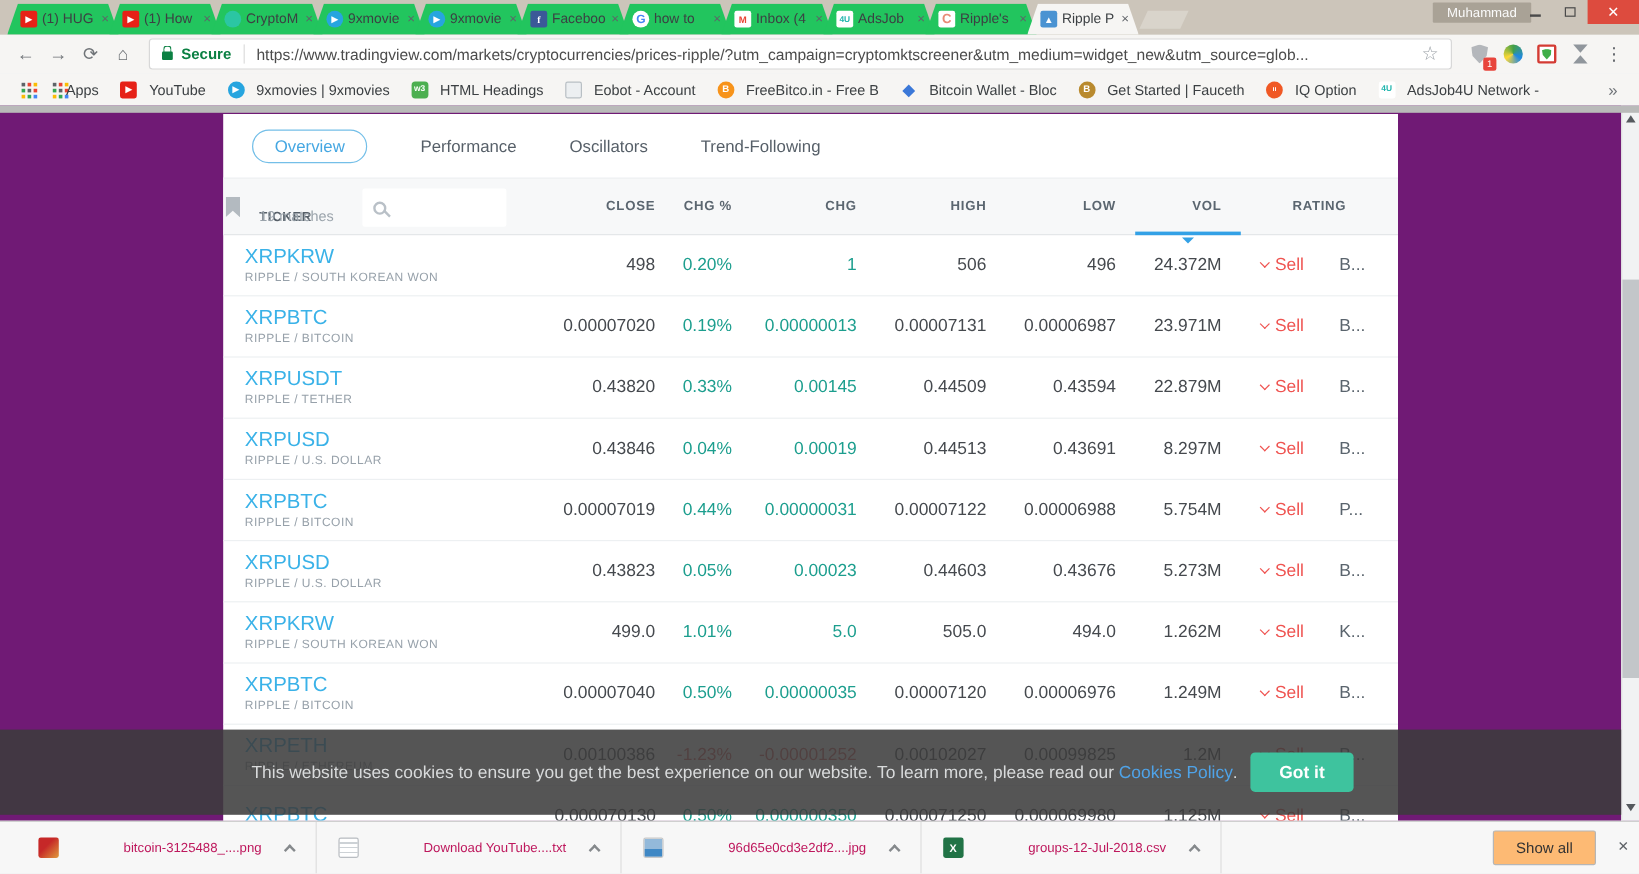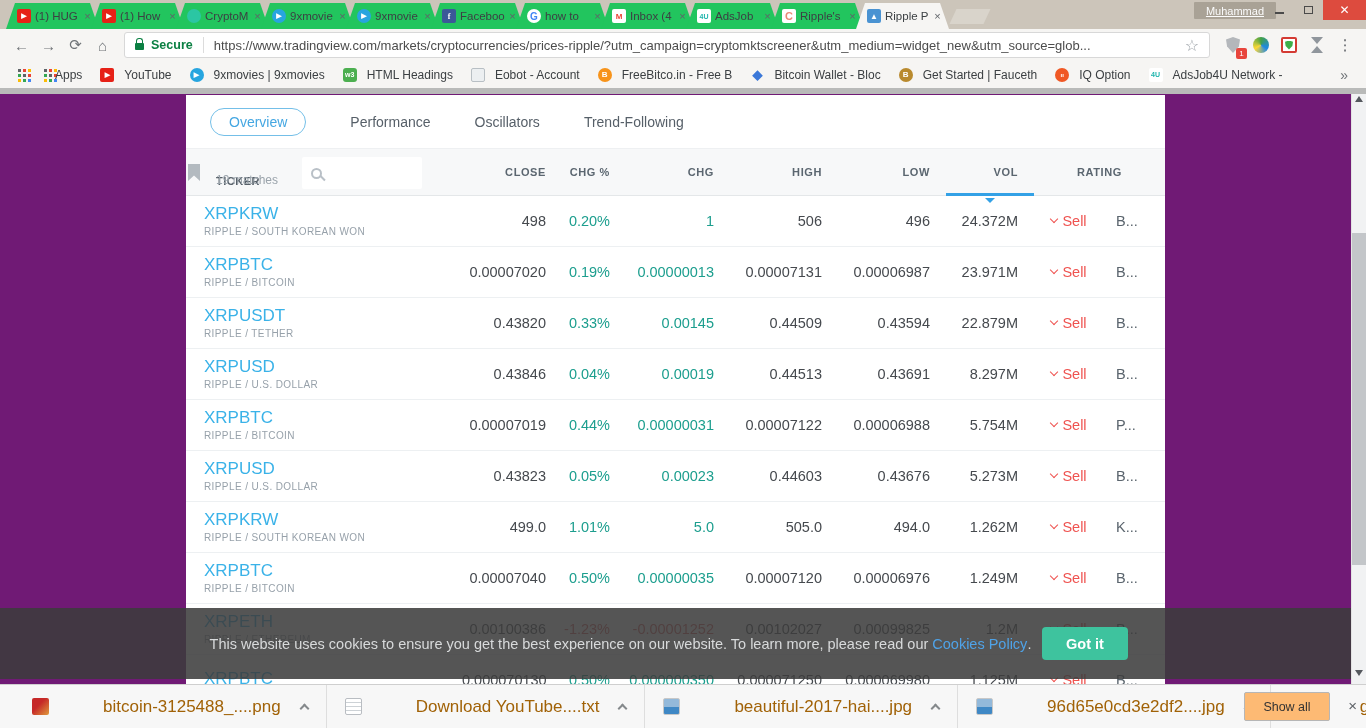--- a/index.html
+++ b/index.html
@@ -27,21 +27,21 @@
   .fav.pageicon { background:#eceff1; border:1px solid #b8bfc4; }
   .fav.freebitco { background:#f7931a; border-radius:50%; }
   .fav.blockchain { background:transparent; color:#3b78d8; font-size:13px; }
   .fav.faucethub { background:#b98a2e; border-radius:50%; font-size:8px; }
   .fav.iqoption { background:#f05824; border-radius:50%; font-size:6px; }
   .tab-title { flex:1; overflow:hidden; white-space:nowrap; }
   .tab-close { width:13px; text-align:center; color:#5f6368; font-size:11px; cursor:default; }
   .tab-close::before { content:'×'; }
   #newtab { width:34px; height:15px; margin:6px 0 0 12px; background:#d9d4cb; transform:skewX(-25deg); }
   #profile-chip { position:absolute; right:90px; top:2px; height:17px; padding:0 12px; background:#a9a296;
-                  color:#fbfbfb; font-size:11px; display:flex; align-items:center; border-radius:1px;text-decoration:underline; }
+                  color:#fbfbfb; font-size:11px; display:flex; align-items:center; border-radius:1px; }
   #wincontrols { position:absolute; right:0; top:0; display:flex; }
   .wbtn { width:29px; height:20px; display:flex; align-items:center; justify-content:center; }
   .wbtn.min span { width:9px; height:2px; background:#4a4a4a; margin-top:6px; }
   .wbtn.max span { width:9px; height:8px; border:1px solid #4a4a4a; }
   .wbtn.close { background:#dd4b3e; width:43px; height:20px; color:#fff; font-size:12px; }
   .wbtn.close::before { content:'✕'; }
 
   
   #toolbar { position:absolute; left:0; top:29px; width:1366px; height:32px; background:#f6f5f3;
              display:flex; align-items:center; padding:0 8px; }
@@ -140,21 +140,21 @@
   
   #dlbar { position:absolute; left:0; top:684px; width:1366px; height:44px; background:#f7f7f7;
            border-top:1px solid #cfcfcf; display:flex; align-items:center; padding-left:14px; z-index:6; }
   .dl-item { height:100%; display:flex; align-items:center; gap:10px; padding:0 16px 0 18px; border-right:1px solid #dedede; }
   .dl-icon { width:17px; height:17px; border-radius:2px; flex-shrink:0; display:flex; align-items:center; justify-content:center;
              color:#fff; font-size:9px; font-weight:bold; }
   .dl-icon.imgpng { background:linear-gradient(135deg,#c62828 40%,#e09b3d); }
   .dl-icon.txt { background:repeating-linear-gradient(to bottom,#fff 0,#fff 3px,#cdd2d6 3px,#cdd2d6 4px); border:1px solid #b9bdc2; }
   .dl-icon.imgjpg { background:linear-gradient(to bottom,#93b9da 55%,#3f88c5 55%); border:1px solid #c8c8c8; }
   .dl-icon.csv { background:#217346; }
-  .dl-name { font-size:17px; color:#a16207; white-space:nowrap;padding-left:44px; }
+  .dl-name { font-size:11px; color:#be185d; white-space:nowrap;padding-left:44px; }
   .dl-caret { width:7px; height:7px; border-top:2px solid #85898c; border-right:2px solid #85898c;
               transform:rotate(-45deg); margin:4px 2px 0 10px; }
   #show-all { position:absolute; right:36px; top:7px; width:86px; height:29px; background:#fdba74; border:1px solid #b6b6b6;
               border-radius:2px; font-size:12.5px; color:#333; display:flex; align-items:center; justify-content:center; }
   #dl-close { position:absolute; right:9px; top:12px; color:#5f6368; font-size:15px; }
   #dl-close::before { content:'×'; }
 </style>
 </head>
 <body>
 
@@ -566,25 +566,20 @@
     <span class="dl-name">bitcoin-3125488_....png</span>
     <span class="dl-caret"></span>
   </div>
 
   <div class="dl-item">
     <span class="dl-icon txt"></span>
     <span class="dl-name">Download YouTube....txt</span>
     <span class="dl-caret"></span>
   </div>
 
-  <div class="dl-item">
-    <span class="dl-icon imgjpg"></span>
-    <span class="dl-name">beautiful-2017-hai....jpg</span>
-    <span class="dl-caret"></span>
-  </div>
 
   <div class="dl-item">
     <span class="dl-icon imgjpg"></span>
     <span class="dl-name">96d65e0cd3e2df2....jpg</span>
     <span class="dl-caret"></span>
   </div>
 
   <div class="dl-item">
     <span class="dl-icon csv">X</span>
     <span class="dl-name">groups-12-Jul-2018.csv</span>

